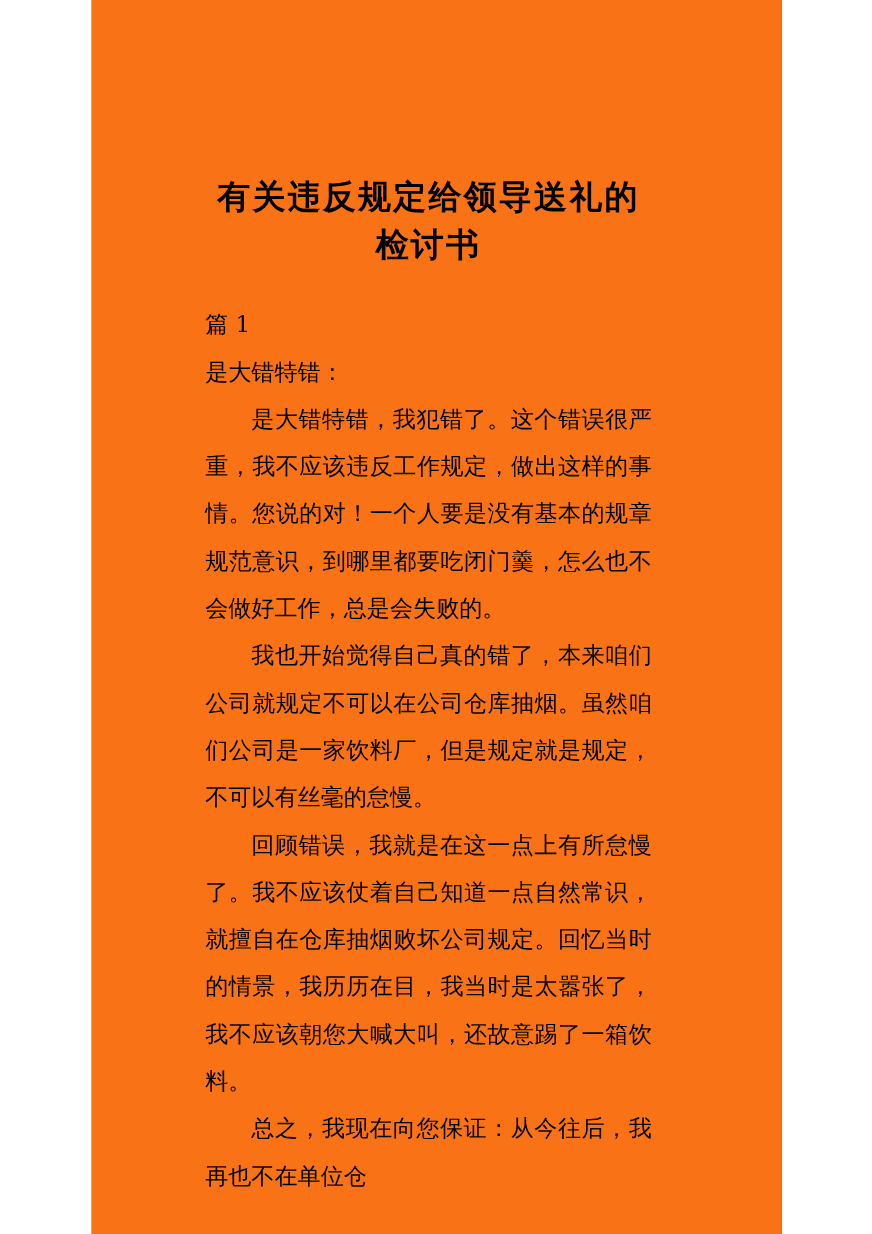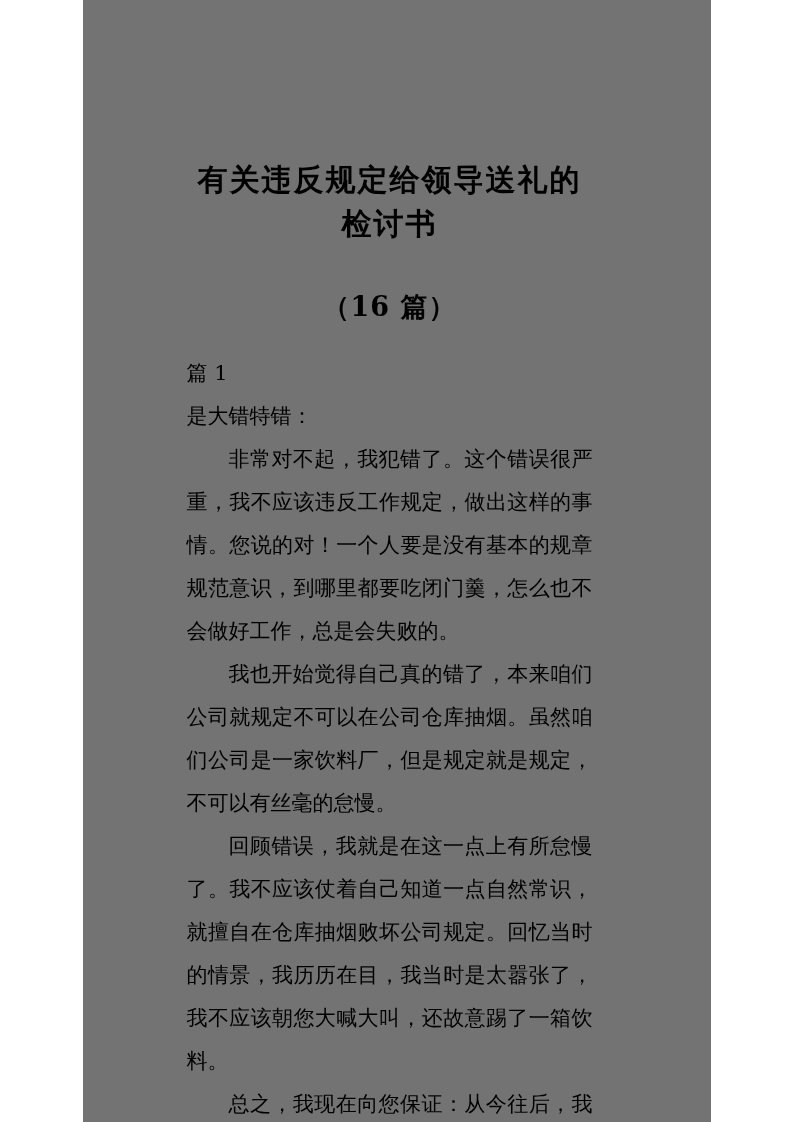--- a/index.html
+++ b/index.html
@@ -5,21 +5,21 @@
   html, body {
     margin: 0;
     padding: 0;
     background: #ffffff;
   }
   .page {
     position: relative;
     width: 628px;
     height: 1122px;
     margin: 0 auto;
-    background: #737373;
+    background: #f97316;
     color: #000000;
     box-sizing: border-box;
     padding: 158px 118px 0 104px;
     overflow: hidden;
     font-family: "DejaVu Serif", serif;
   }
   .doc-title {
     margin: 0;
     font-size: 30px;
     line-height: 44px;
@@ -55,28 +55,27 @@
   .plain {
     text-indent: 0;
   }
 </style>
 </head>
 <body>
 
 <div class="page">
   <h1 class="doc-title">有关违反规定给领导送礼的检讨书</h1>
 
-  <h2 class="doc-subtitle">（16 篇）</h2>
 
   <div class="doc-body">
     <p class="plain">篇 1</p>
 
     <p class="plain">是大错特错：</p>
 
-    <p class="para">非常对不起，我犯错了。这个错误很严重，我不应该违反工作规定，做出这样的事情。您说的对！一个人要是没有基本的规章规范意识，到哪里都要吃闭门羹，怎么也不会做好工作，总是会失败的。</p>
+    <p class="para">是大错特错，我犯错了。这个错误很严重，我不应该违反工作规定，做出这样的事情。您说的对！一个人要是没有基本的规章规范意识，到哪里都要吃闭门羹，怎么也不会做好工作，总是会失败的。</p>
 
     <p class="para">我也开始觉得自己真的错了，本来咱们公司就规定不可以在公司仓库抽烟。虽然咱们公司是一家饮料厂，但是规定就是规定，不可以有丝毫的怠慢。</p>
 
     <p class="para">回顾错误，我就是在这一点上有所怠慢了。我不应该仗着自己知道一点自然常识，就擅自在仓库抽烟败坏公司规定。回忆当时的情景，我历历在目，我当时是太嚣张了，我不应该朝您大喊大叫，还故意踢了一箱饮料。</p>
 
 
     <p class="para">总之，我现在向您保证：从今往后，我再也不在单位仓</p>
   </div>
 </div>
 

